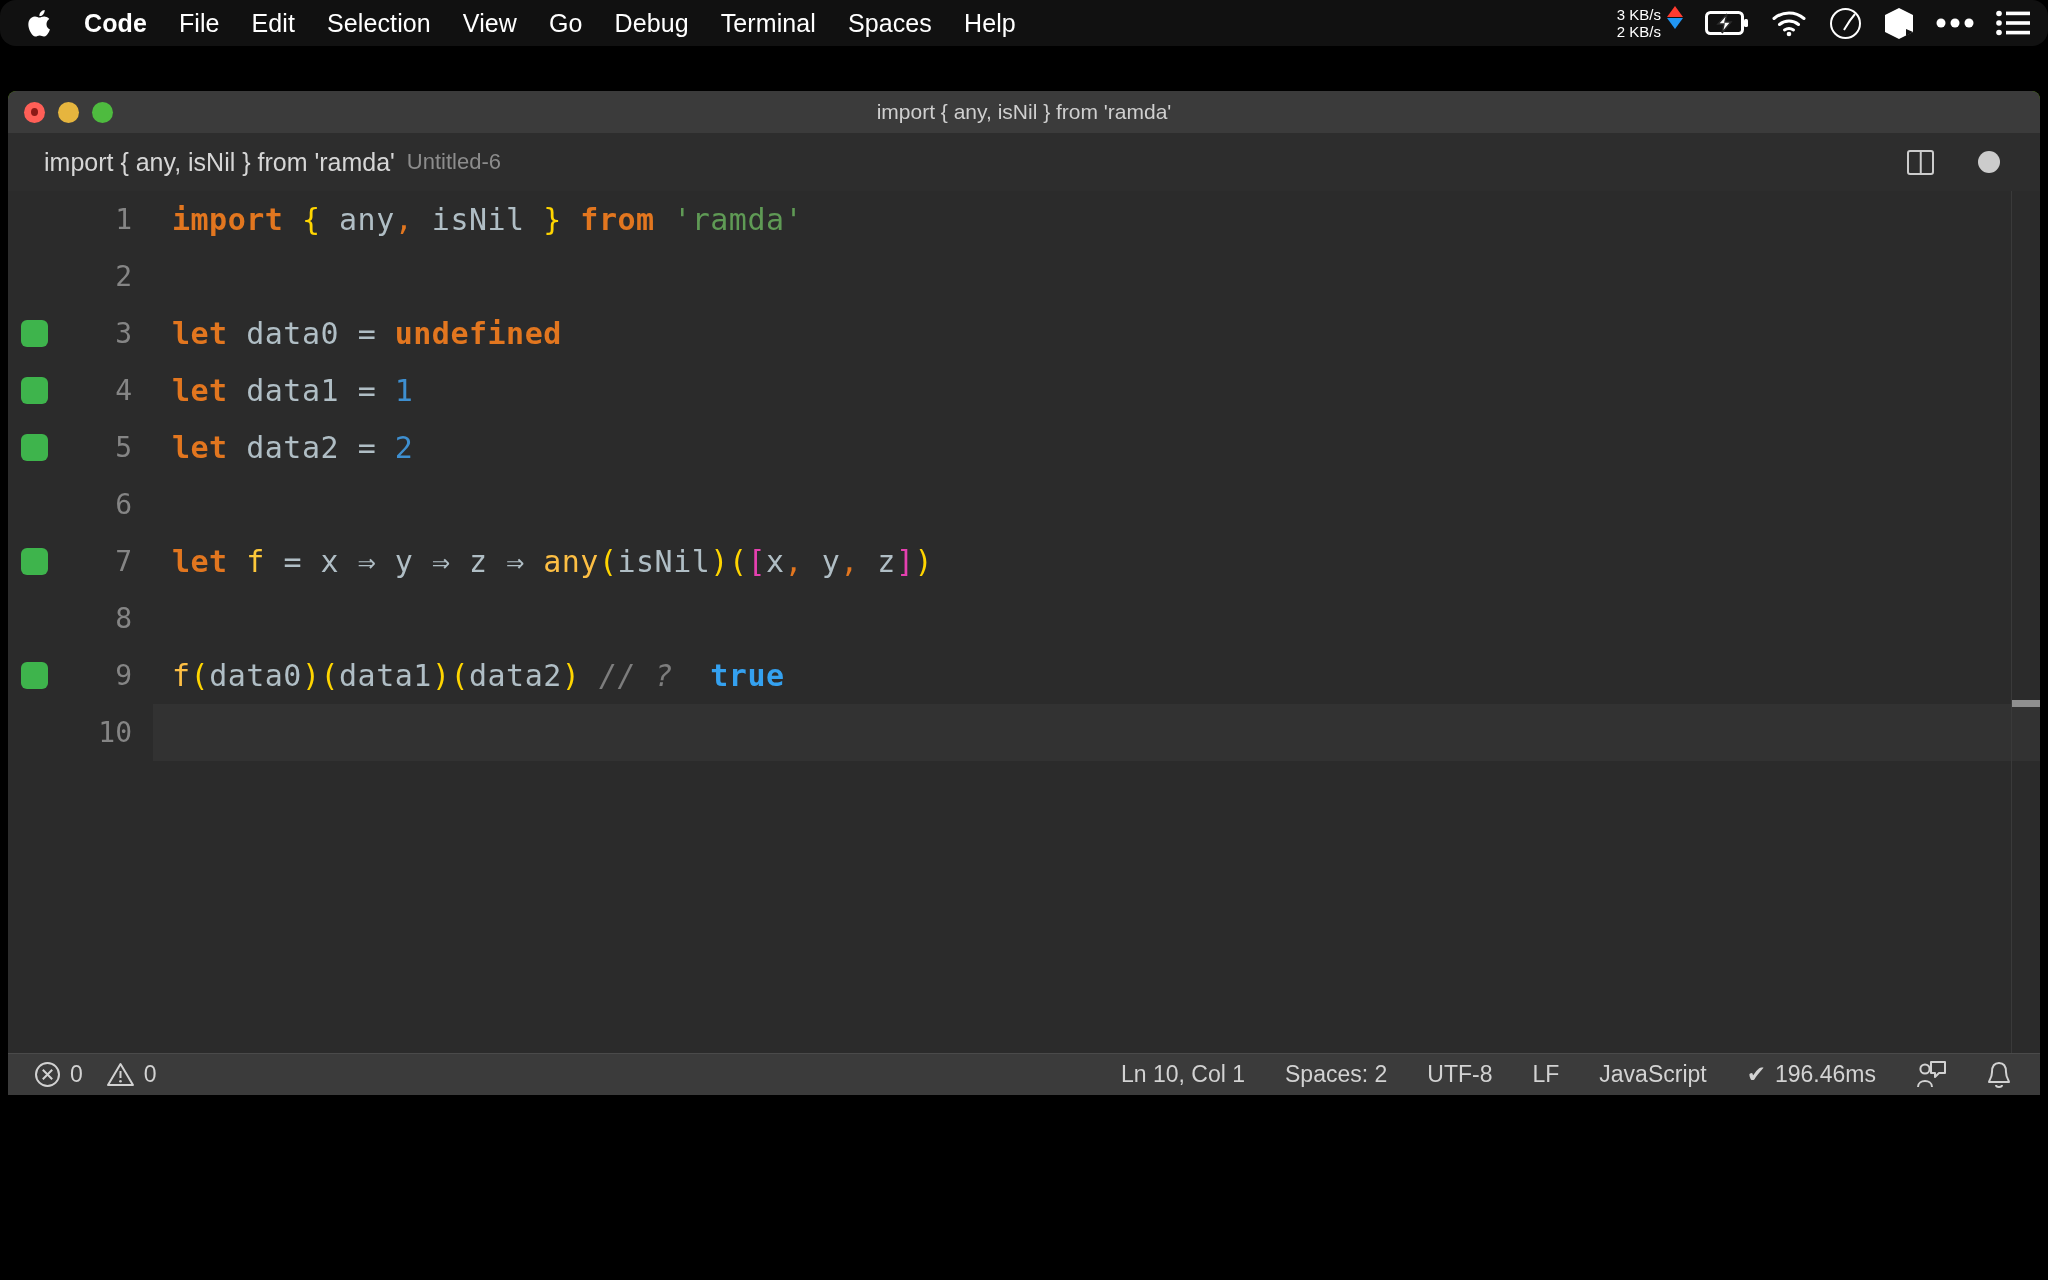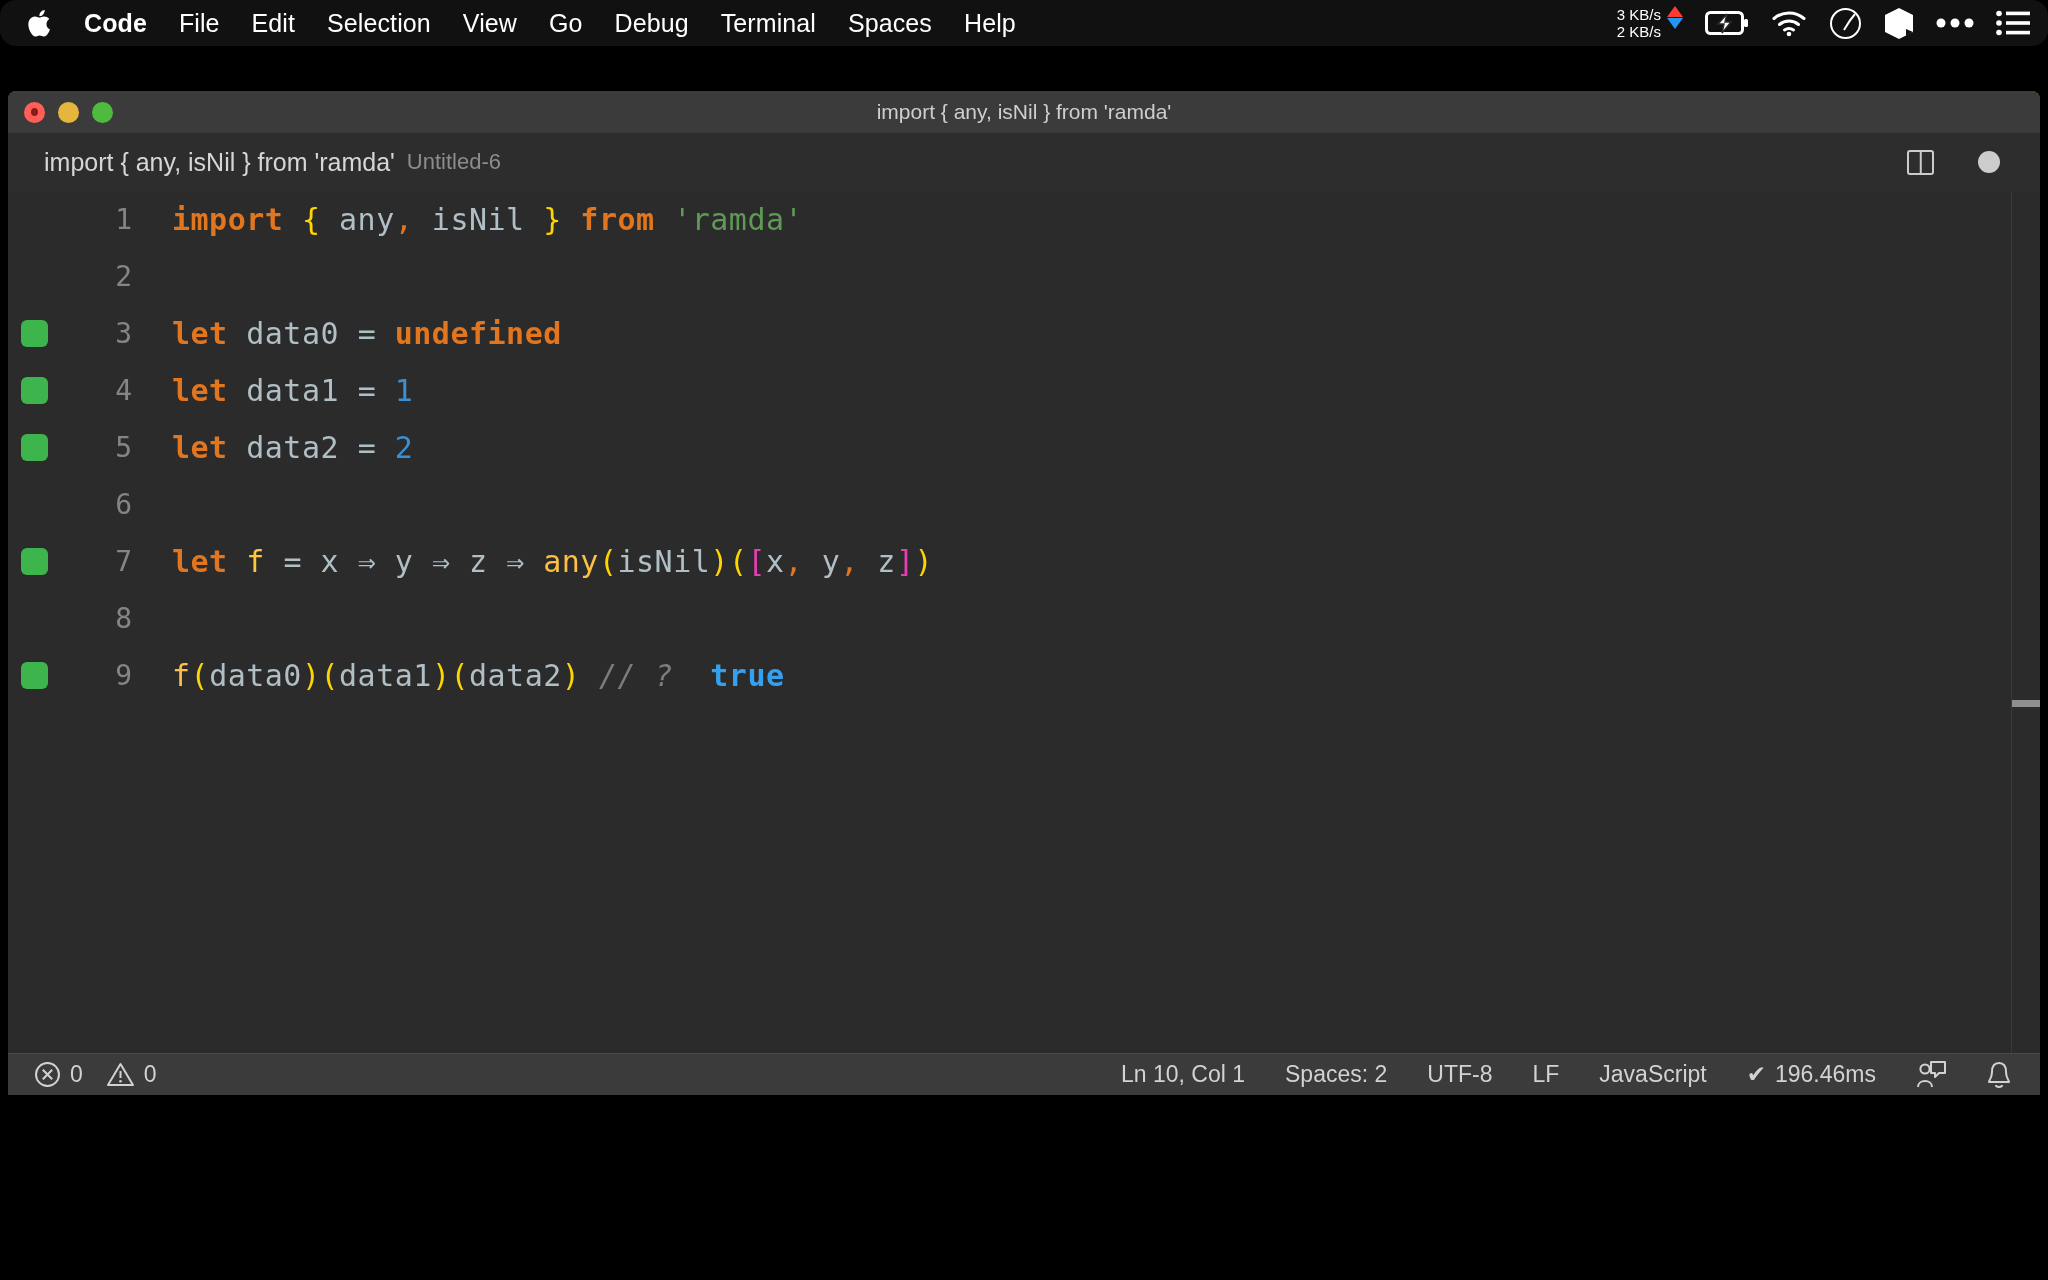--- a/index.html
+++ b/index.html
@@ -364,20 +364,25 @@
         <span class="ln">8</span>
         <span class="code"></span>
       </div>
 
       <div class="line">
         <span class="gutter-mark on"></span>
         <span class="ln">9</span>
         <span class="code"><span class="fn">f</span><span class="brace">(</span><span class="ident">data0</span><span class="brace">)</span><span class="brace">(</span><span class="ident">data1</span><span class="brace">)</span><span class="brace">(</span><span class="ident">data2</span><span class="brace">)</span><span class="op"> </span><span class="com">// ?</span><span class="op">  </span><span class="bool">true</span></span>
       </div>
 
+      <div class="line current">
+        <span class="code-bg"></span>
+        <span class="ln">10</span>
+        <span class="code"></span>
+      </div>
 
       <div id="ruler">
         <div class="ruler-mark" style="top:509px"></div>
       </div>
     </div>
 
     <div id="statusbar">
       <div class="sb-left">
         <div class="sb-item">
           <span>

